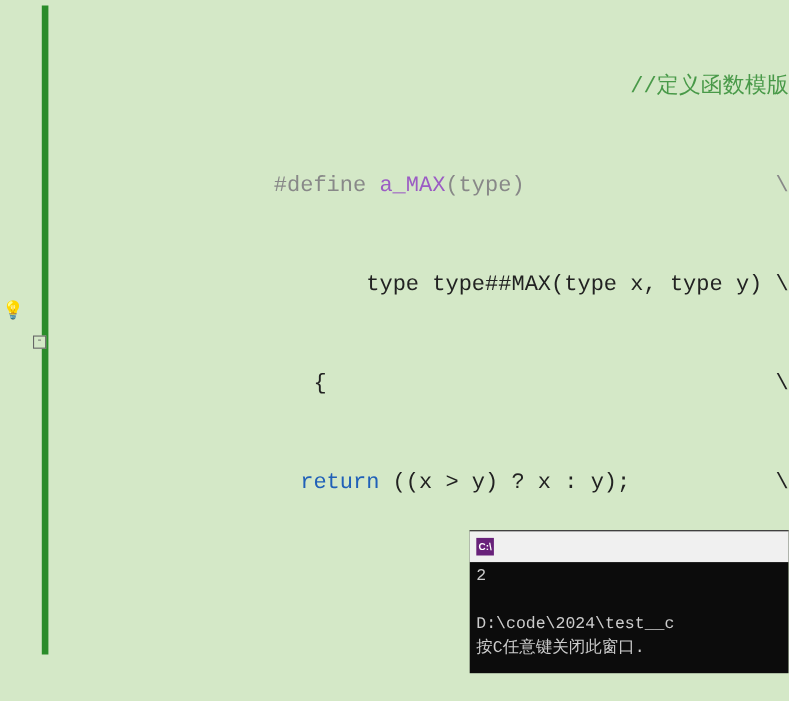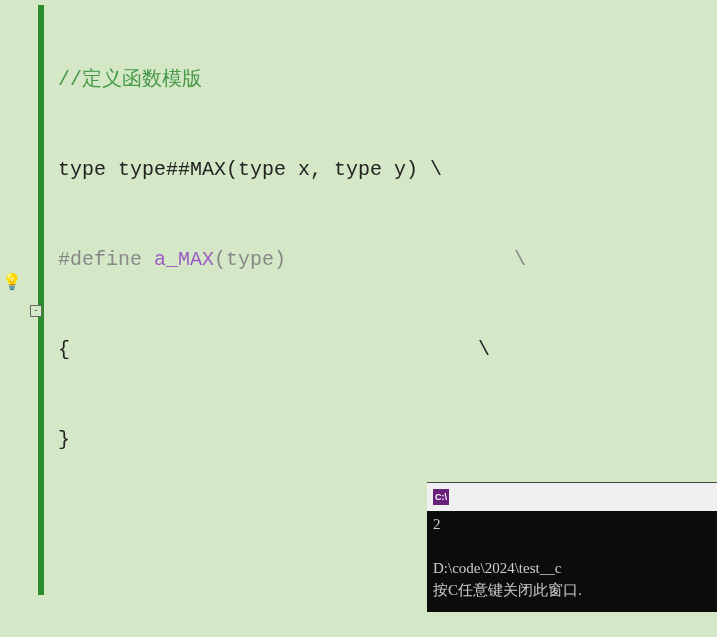--- a/index.html
+++ b/index.html
@@ -48,21 +48,21 @@
       left: 2px;
       top: 272px;
       font-size: 16px;
     }
     .code {
       padding: 5px 0 0 8px;
       line-height: 30px;
       white-space: pre;
       flex: 1;
     }
-    .line { height: 30px; position: relative; }
+    .line { height: 30px; position: relative; text-align: right; }
     .c-comment { color: #489948; }
     .c-preproc { color: #888888; }
     .c-macro { color: #9b5cc4; }
     .c-keyword { color: #2060b8; }
     .c-text { color: #222; }
     .console-window {
       position: absolute;
       right: 0;
       bottom: 25px;
       width: 290px;
@@ -87,41 +87,42 @@
       color: white;
       font-size: 9px;
       display: inline-flex;
       align-items: center;
       justify-content: center;
       margin-right: 6px;
       font-weight: bold;
     }
     .console-body {
       color: #ccc;
-      font-family: Liberation Serif, serif;
+      font-family: Liberation Mono, monospace;
       font-size: 15px;
       padding: 2px 6px;
       white-space: pre;
       line-height: 22px;
     }
   </style>
 </head>
 <body>
 
 <div class="editor">
   <div class="gutter">
     <div class="green-bar"></div>
     <span class="lightbulb">💡</span>
     <div class="outline-icon">-</div>
   </div>
   <div class="code">
     <div class="line"><span class="c-comment">//定义函数模版</span></div>
+    <div class="line"><span class="c-preproc">#define </span><span class="c-macro">a_MAX</span><span class="c-preproc">(type)</span><span class="c-preproc">                   </span><span class="c-preproc">\</span></div>
     <div class="line"><span class="c-text">type type##MAX(type x, type y) \</span></div>
-    <div class="line"><span class="c-preproc">#define </span><span class="c-macro">a_MAX</span><span class="c-preproc">(type)</span><span class="c-preproc">                   </span><span class="c-preproc">\</span></div>
     <div class="line"><span class="c-text">{</span><span class="c-text">                                  </span><span class="c-text">\</span></div>
+    <div class="line"><span class="c-keyword">return</span><span class="c-text"> ((x &gt; y) ? x : y);</span><span class="c-text">           </span><span class="c-text">\</span></div>
     <div class="line"><span class="c-text">}</span></div>
     <div class="line"></div>
     
     
     
     
     
     
     
     

